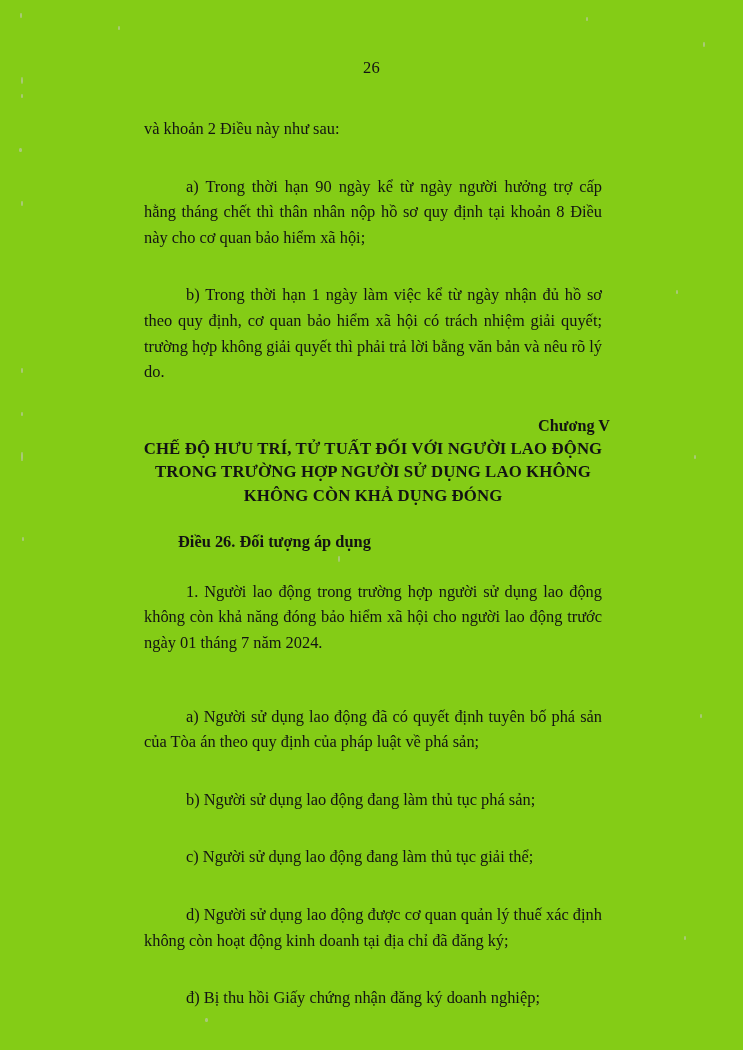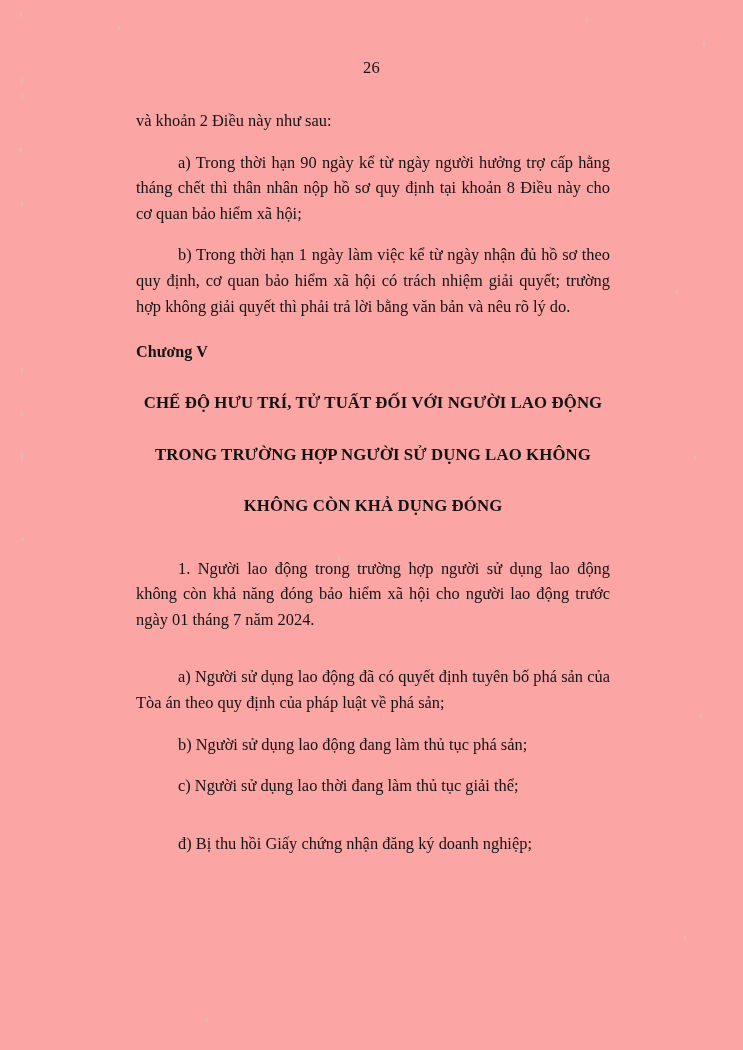--- a/index.html
+++ b/index.html
@@ -6,21 +6,21 @@
   html, body {
     margin: 0;
     padding: 0;
     background: #ffffff;
   }
   .page {
     position: relative;
     width: 743px;
     height: 1050px;
     margin: 0 auto;
-    background: #fca5a5;
+    background: #84cc16;
     overflow: hidden;
     font-family: "Liberation Serif", "DejaVu Serif", serif;
     color: #131313;
   }
   
   .speck {
     position: absolute;
     background: #c9c9c9;
     opacity: 0.55;
     border-radius: 40%;
@@ -34,21 +34,21 @@
     font-size: 16.5px;
     letter-spacing: 0.2px;
   }
   .content {
     position: absolute;
     top: 108px;
     left: 136px;
     width: 474px;
   }
   p {
-    margin: 0;
+    margin: 8px;
     font-size: 16.4px;
     line-height: 25.6px;
     text-align: justify;
     text-justify: inter-word;
     -webkit-hyphens: none;
     hyphens: none;
   }
   p.body {
     text-indent: 42px;
   }
@@ -59,29 +59,28 @@
   .gap-lg { height: 22px; }
 
   .chapter-block {
     text-align: center;
     margin: 0;
   }
   .chapter-label {
     font-size: 16.2px;
     font-weight: bold;
     line-height: 22px;
-    text-align: left;
+    text-align: right;
   }
   .chapter-title {
     font-size: 16.8px;
     font-weight: bold;
     line-height: 23.5px;
     text-align: center;
     letter-spacing: 0.1px;
-    margin-top: 28px;
   }
   .article-heading {
     font-size: 16.4px;
     font-weight: bold;
     line-height: 25.6px;
     text-align: left;
     text-indent: 42px;
   }
 </style>
 </head>
@@ -127,42 +126,44 @@
 
     <div class="chapter-block">
       <div class="chapter-label">Chương V</div>
       <div class="chapter-title">CHẾ ĐỘ HƯU TRÍ, TỬ TUẤT ĐỐI VỚI NGƯỜI LAO ĐỘNG</div>
       <div class="chapter-title">TRONG TRƯỜNG HỢP NGƯỜI SỬ DỤNG LAO KHÔNG</div>
       <div class="chapter-title">KHÔNG CÒN KHẢ DỤNG ĐÓNG</div>
     </div>
 
     <div class="gap-lg"></div>
 
+    <div class="article-heading">Điều 26. Đối tượng áp dụng</div>
 
     <div class="gap-md"></div>
 
     <p class="body">1. Người lao động trong trường hợp người sử dụng lao động không còn khả năng đóng bảo hiểm xã hội cho người lao động trước ngày 01 tháng 7 năm 2024.</p>
 
     <div class="gap-md"></div>
 
 
     <div class="gap-md"></div>
 
     <p class="body">a) Người sử dụng lao động đã có quyết định tuyên bố phá sản của Tòa án theo quy định của pháp luật về phá sản;</p>
 
     <div class="gap-md"></div>
 
     <p class="body">b) Người sử dụng lao động đang làm thủ tục phá sản;</p>
 
     <div class="gap-md"></div>
 
-    <p class="body">c) Người sử dụng lao thời đang làm thủ tục giải thể;</p>
+    <p class="body">c) Người sử dụng lao động đang làm thủ tục giải thể;</p>
 
     <div class="gap-md"></div>
 
+    <p class="body">d) Người sử dụng lao động được cơ quan quản lý thuế xác định không còn hoạt động kinh doanh tại địa chỉ đã đăng ký;</p>
 
     <div class="gap-md"></div>
 
     <p class="body">đ) Bị thu hồi Giấy chứng nhận đăng ký doanh nghiệp;</p>
 
     <div class="gap-md"></div>
 
 
     <div class="gap-lg"></div>
 

